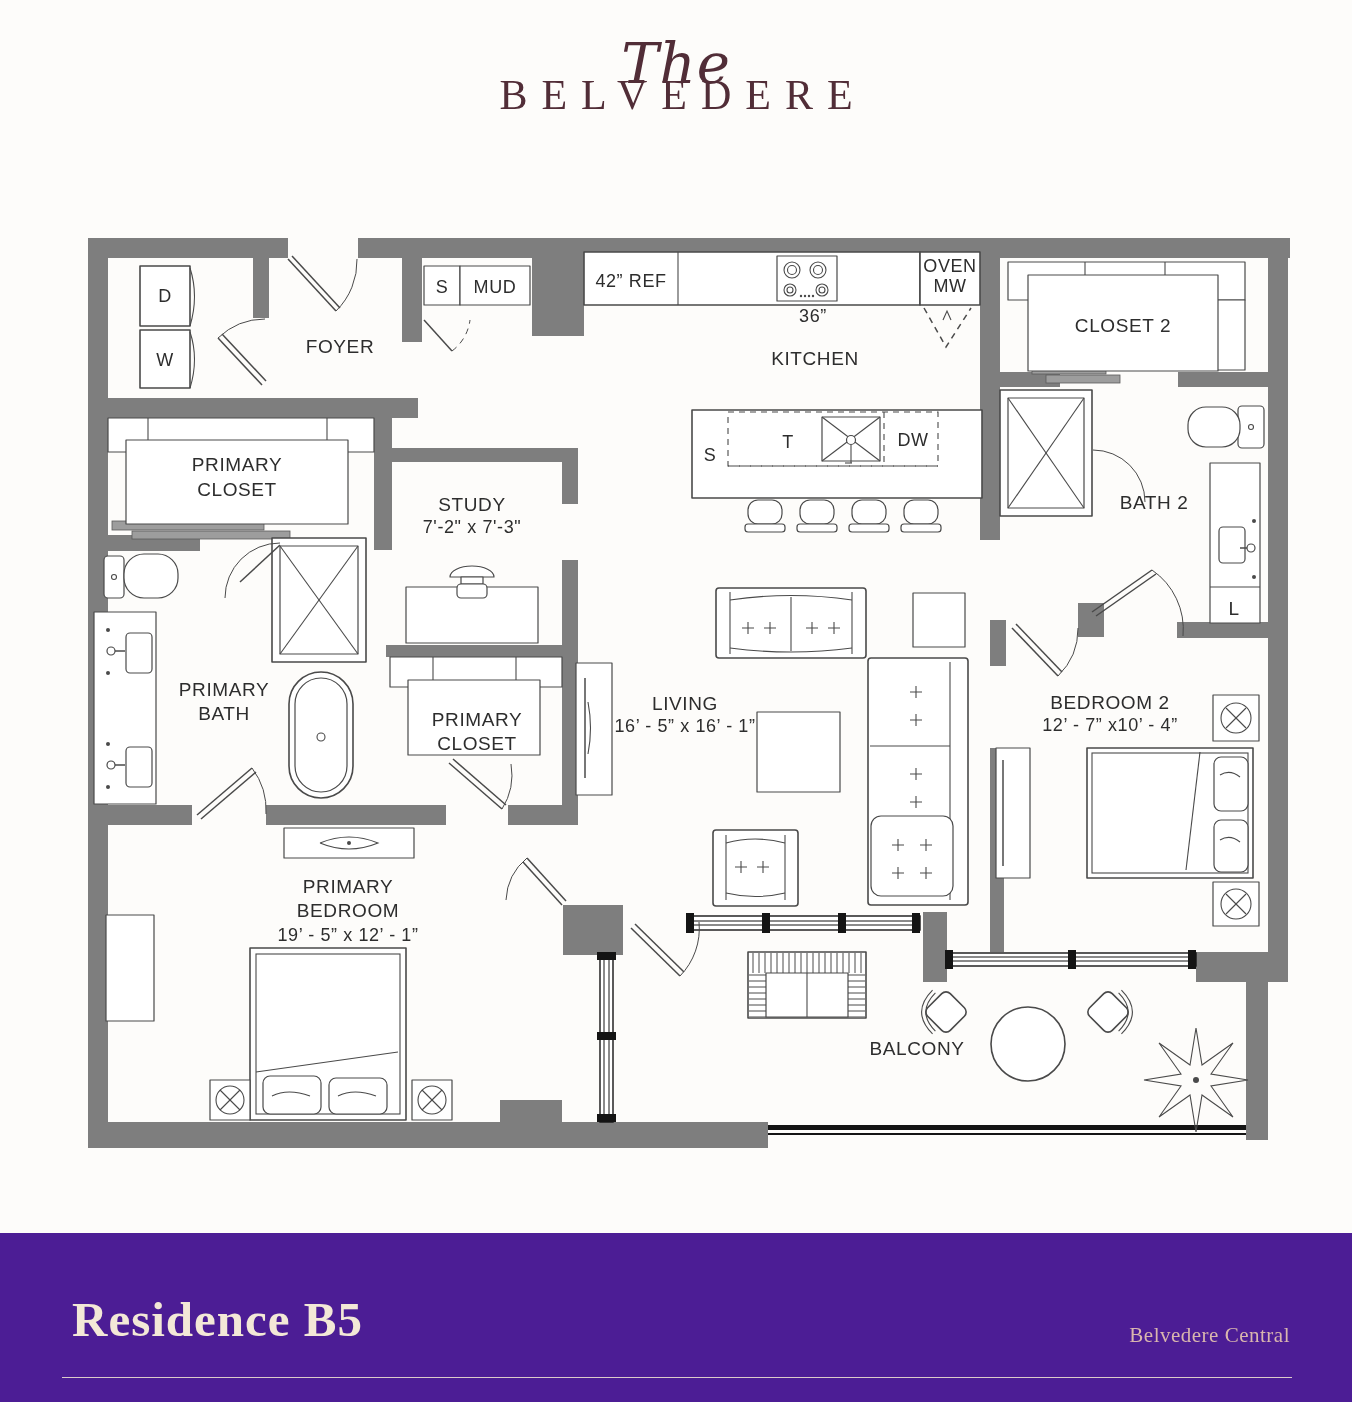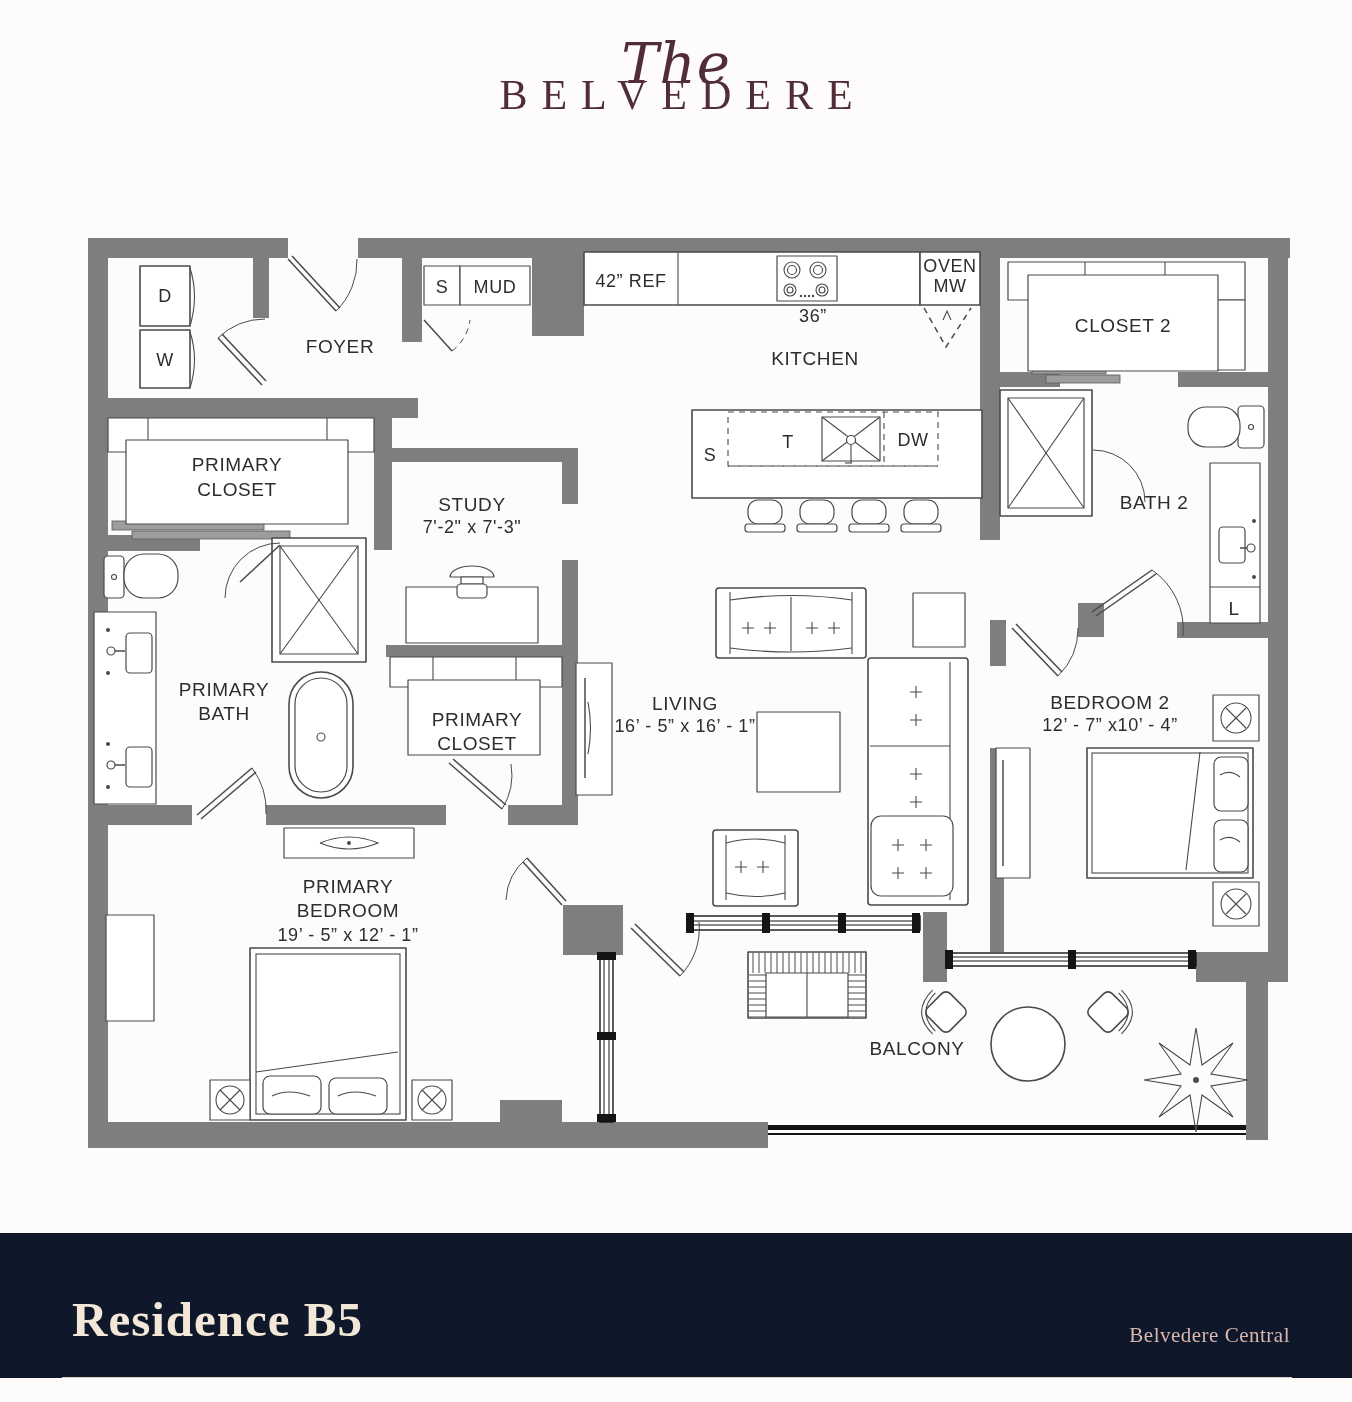--- a/index.html
+++ b/index.html
@@ -28,21 +28,21 @@
   .door{fill:none;stroke:#4a4a4a;stroke-width:1.5}
   .arc{fill:none;stroke:#4a4a4a;stroke-width:1}
   .dash{stroke-dasharray:6 5}
   .win{fill:#ffffff;stroke:#141414;stroke-width:1.4}
   .winline{stroke:#141414;stroke-width:1;fill:none}
   .post{fill:#141414}
   text{font-family:"Liberation Sans",sans-serif;fill:#2d2d2d;text-anchor:middle;letter-spacing:.6px}
   .t19{font-size:19px}
   .t18{font-size:18px}
   
-  .footer{position:absolute;left:0;top:1233px;width:1352px;height:145px;background:#0f172a;z-index:4}
+  .footer{position:absolute;left:0;top:1233px;width:1352px;height:169px;background:#4c1d95;z-index:4}
   .footer-title{
     position:absolute;left:72px;top:62px;margin:0;
     font-family:"Liberation Serif",serif;font-weight:700;font-size:49px;
     color:#f3e8d7;line-height:1;letter-spacing:1px;
   }
   .footer-sub{
     position:absolute;right:62px;top:90px;
     font-family:"Liberation Serif",serif;font-size:21px;color:#d9b6ae;letter-spacing:.5px;
   }
   .footer-line{position:absolute;left:62px;right:60px;top:144px;height:1px;background:#ecdfcf;opacity:.9}

